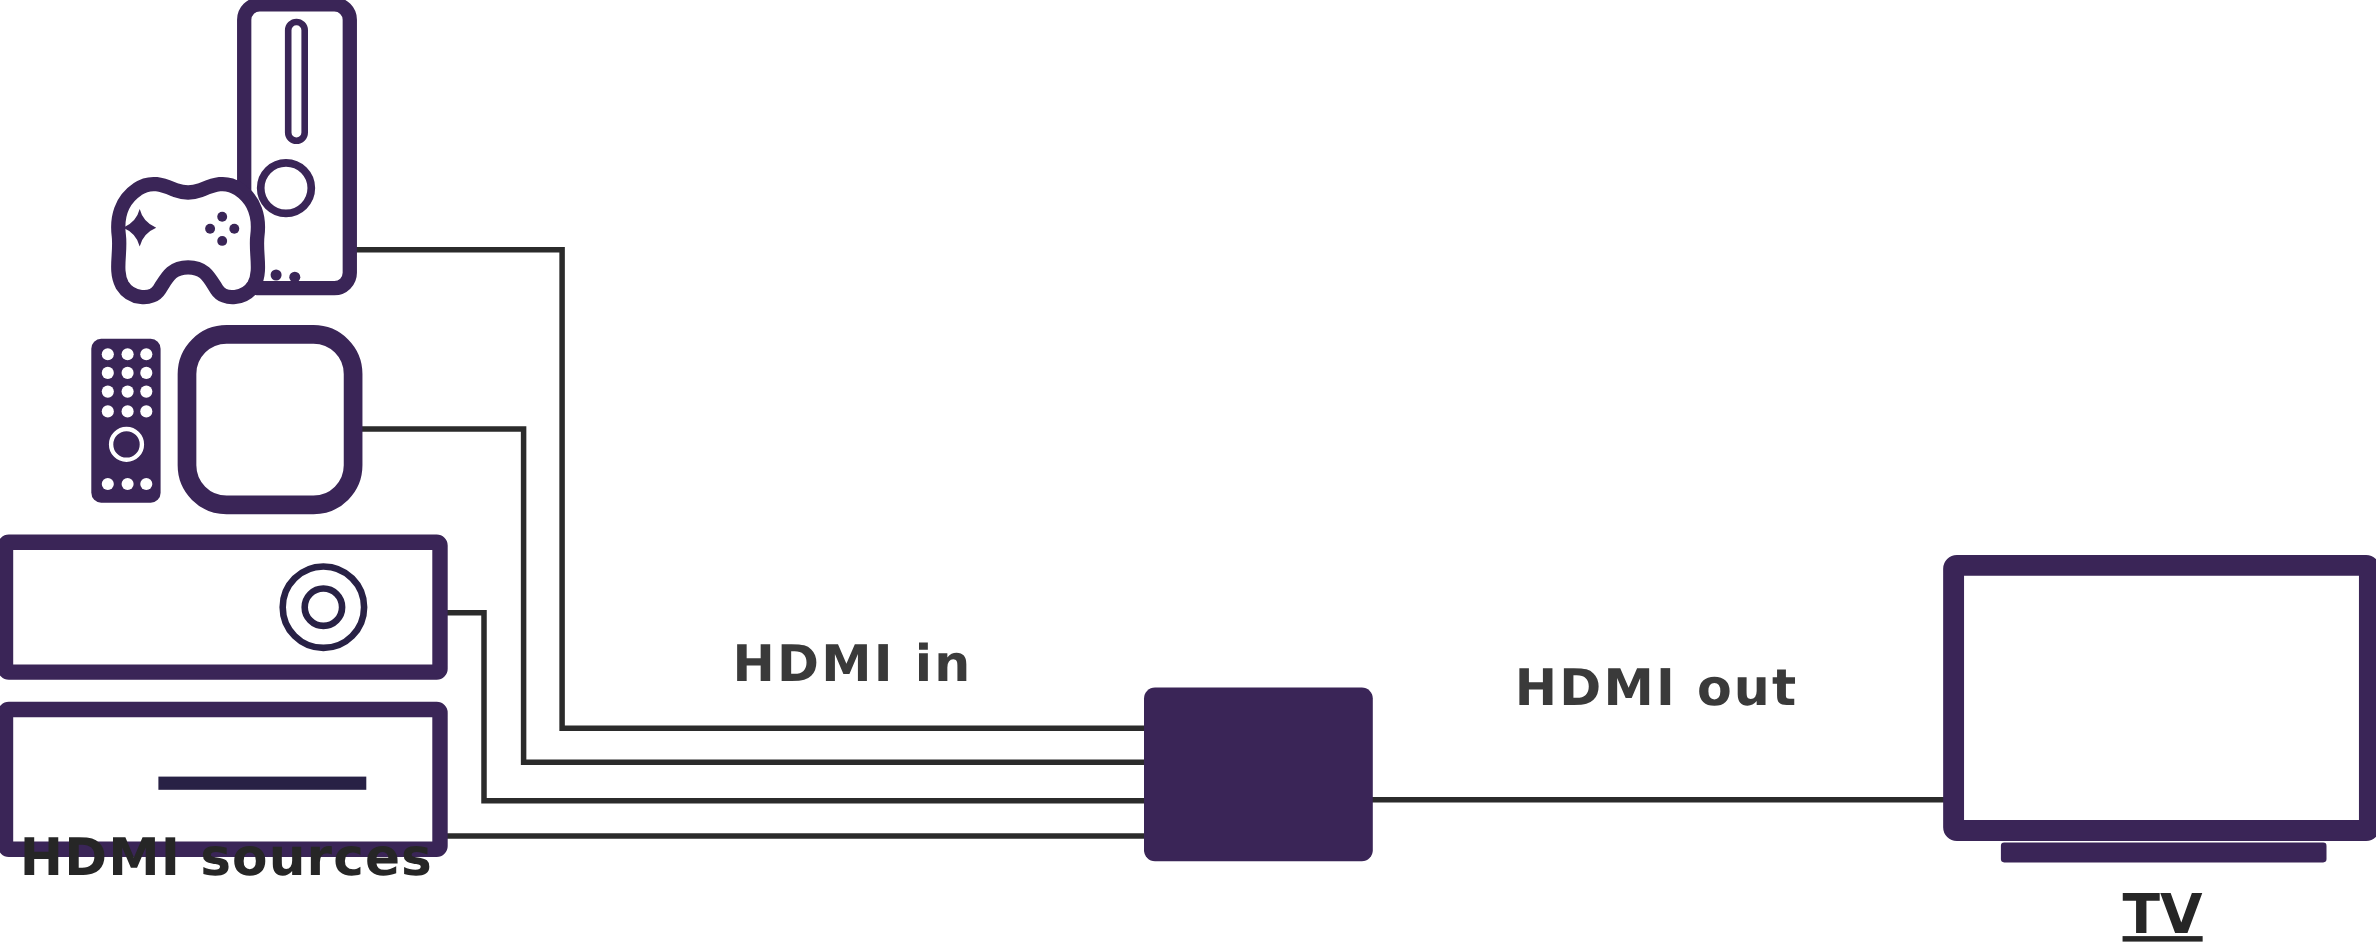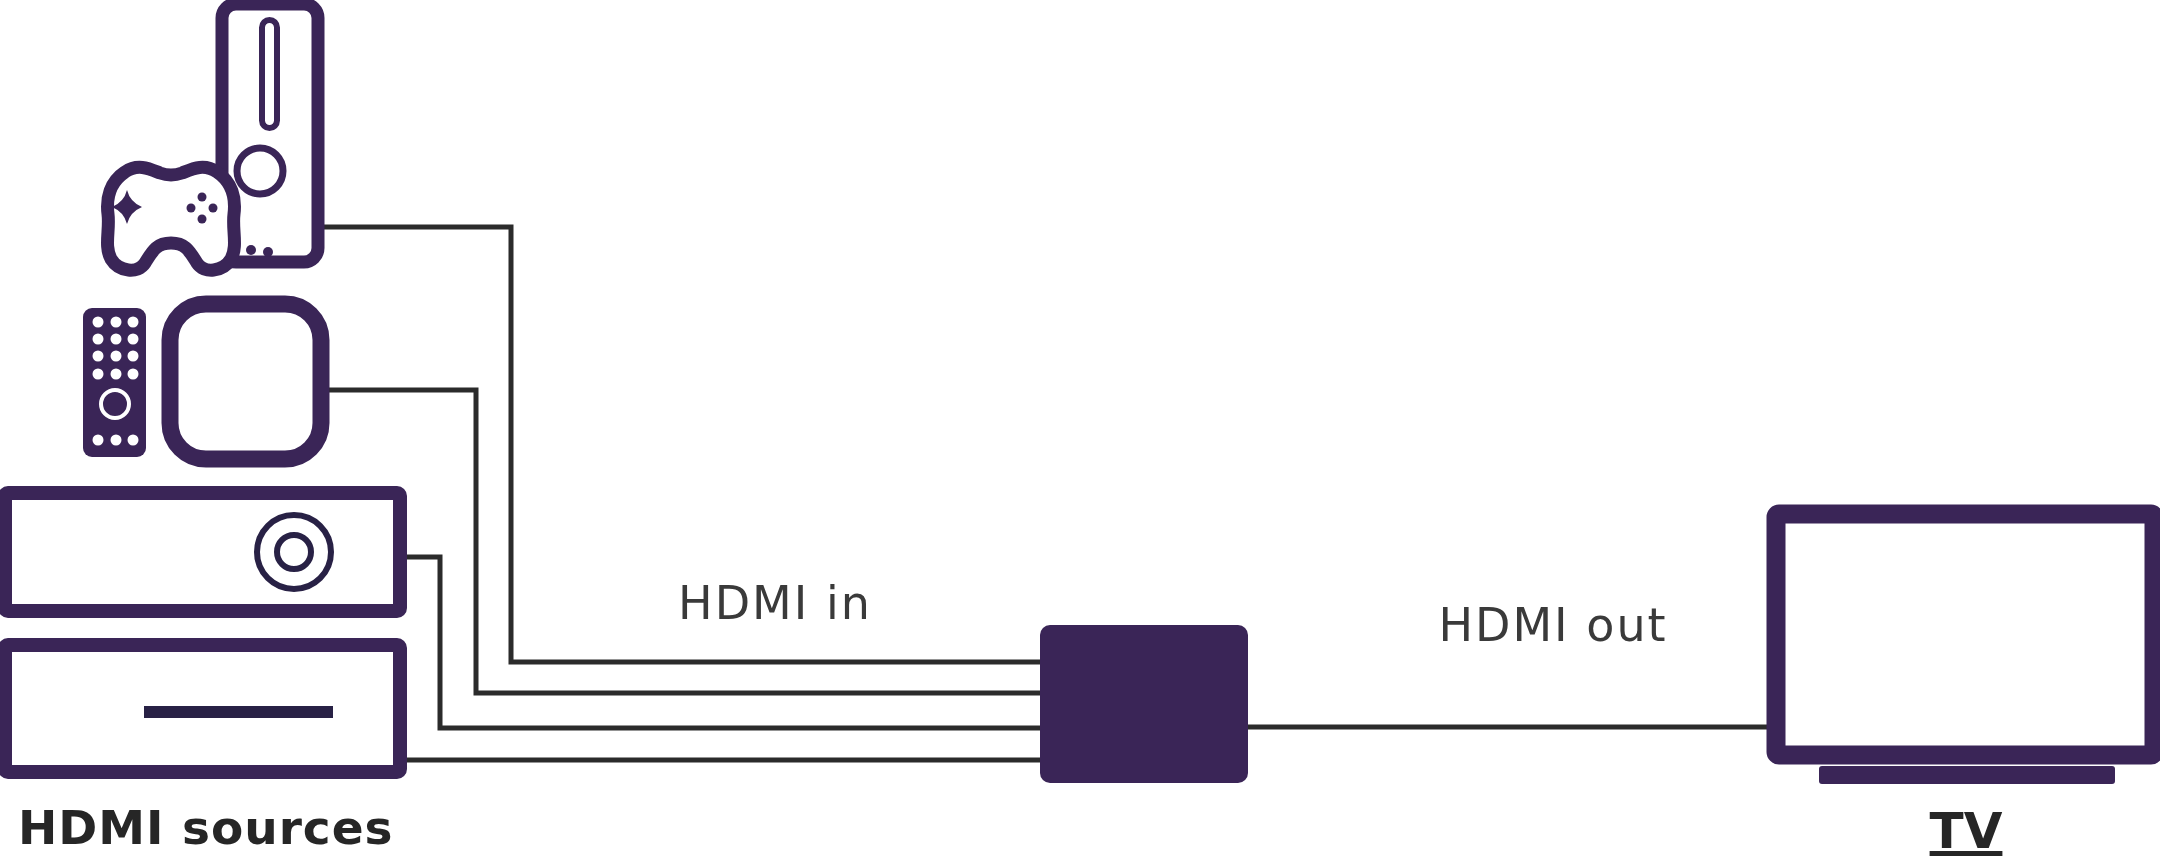--- a/index.html
+++ b/index.html
@@ -30,25 +30,25 @@
   .fill-purple{fill:var(--purple);stroke:none;}
   .fill-white{fill:#ffffff;stroke:none;}
   .ring-white{fill:none;stroke:#ffffff;stroke-width:4;}
   .outline-accent{fill:none;stroke:var(--accent-dark);stroke-width:6;}
   .fill-accent{fill:var(--accent-dark);stroke:none;}
   .line{fill:none;stroke:var(--line);stroke-width:5;}
 
   
   .label{position:absolute;line-height:1;white-space:nowrap;}
   .label-bold{font-weight:bold;color:var(--text-strong);}
-  .label-light{font-weight:400;color:var(--text-light);letter-spacing:2px;}
-  .lbl-sources{left:18px;top:804px;font-size:47px;letter-spacing:1px;text-align:right;}
+  .label-light{font-weight:700;color:var(--text-light);letter-spacing:2px;}
+  .lbl-sources{left:18px;top:756px;font-size:47px;letter-spacing:1px;text-align:right;}
   .lbl-hdmi-in{left:775px;top:580px;font-size:46px;transform:translateX(-50%);}
   .lbl-switch{left:1141px;top:812px;font-size:48px;transform:translateX(-50%);}
-  .lbl-hdmi-out{left:1506px;top:602px;font-size:46px;transform:translateX(-50%);margin-left:47px;}
+  .lbl-hdmi-out{left:1506px;top:602px;font-size:46px;transform:translateX(-50%);}
   .lbl-tv{left:1966px;top:806px;font-size:50px;transform:translateX(-50%);text-decoration:underline;}
 </style>
 </head>
 <body>
 
 <div class="canvas">
 
   <svg viewBox="0 0 2160 862" width="2160" height="862">
 
     <g>

